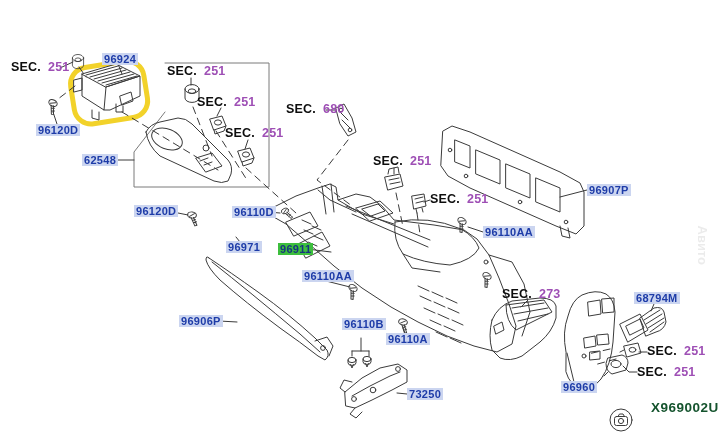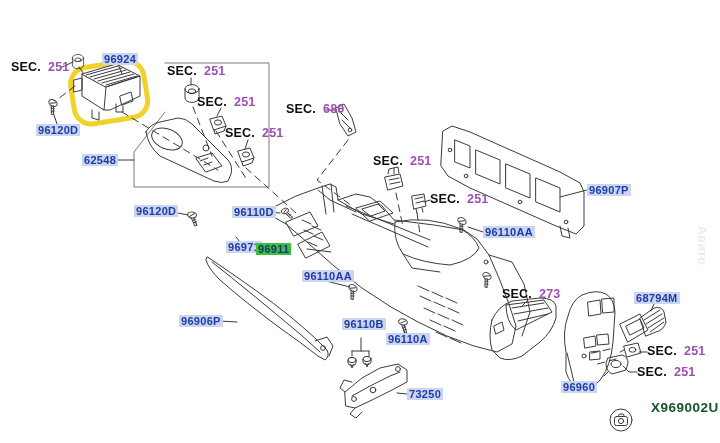--- a/index.html
+++ b/index.html
@@ -273,21 +273,21 @@
       <path d="M618,416.5 L619.5,414 L623,414 L624.5,416.5"></path>
     </g>
   </svg>
 
   <div class="plabel" style="left:102px;top:53px">96924</div>
   <div class="plabel" style="left:36px;top:124px">96120D</div>
   <div class="plabel" style="left:82px;top:154px">62548</div>
   <div class="plabel" style="left:134px;top:205px">96120D</div>
   <div class="plabel" style="left:232px;top:206px">96110D</div>
   <div class="plabel" style="left:226px;top:241px">96971</div>
-  <div class="plabel green" style="left:256px;top:243px">96911</div>
+  <div class="plabel green" style="left:278px;top:243px">96911</div>
   <div class="plabel" style="left:302px;top:270px">96110AA</div>
   <div class="plabel" style="left:483px;top:226px">96110AA</div>
   <div class="plabel" style="left:587px;top:184px">96907P</div>
   <div class="plabel" style="left:179px;top:315px">96906P</div>
   <div class="plabel" style="left:342px;top:318px">96110B</div>
   <div class="plabel" style="left:386px;top:333px">96110A</div>
   <div class="plabel" style="left:407px;top:388px">73250</div>
   <div class="plabel" style="left:634px;top:292px">68794M</div>
   <div class="plabel" style="left:561px;top:381px">96960</div>
 

